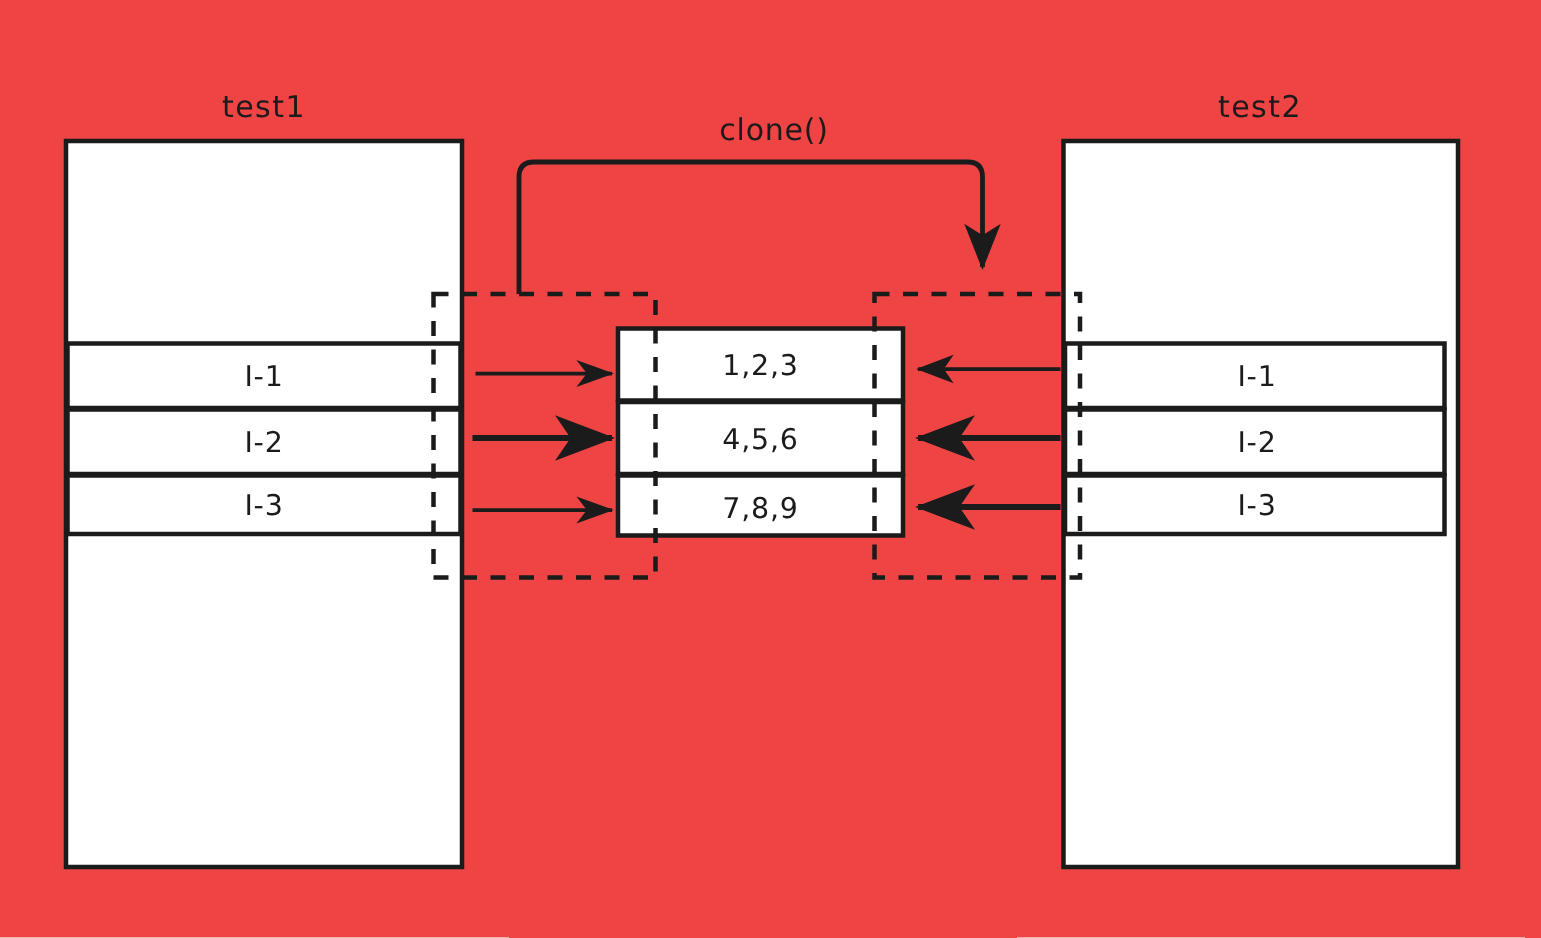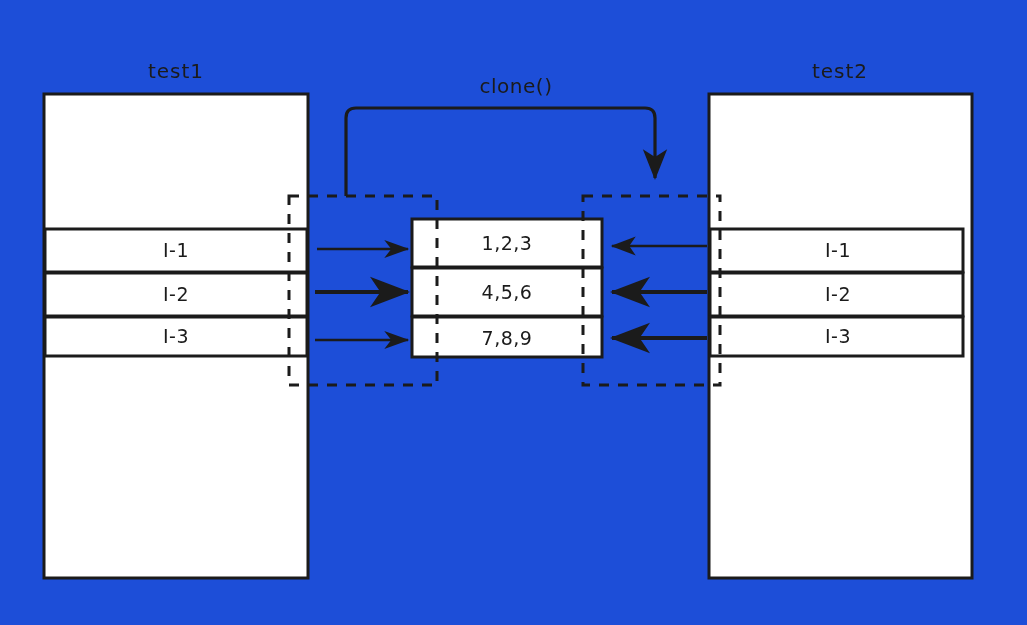--- a/index.html
+++ b/index.html
@@ -7,21 +7,21 @@
     padding: 0;
     background: #ffffff;
   }
   body {
     font-family: "DejaVu Sans", sans-serif;
   }
   #canvas {
     position: relative;
     width: 1027px;
     height: 625px;
-    background: #1d4ed8;
+    background: #ef4444;
     overflow: hidden;
   }
   #diagram-svg {
     position: absolute;
     left: 0;
     top: 0;
     width: 1027px;
     height: 625px;
   }
   .hand-text {

